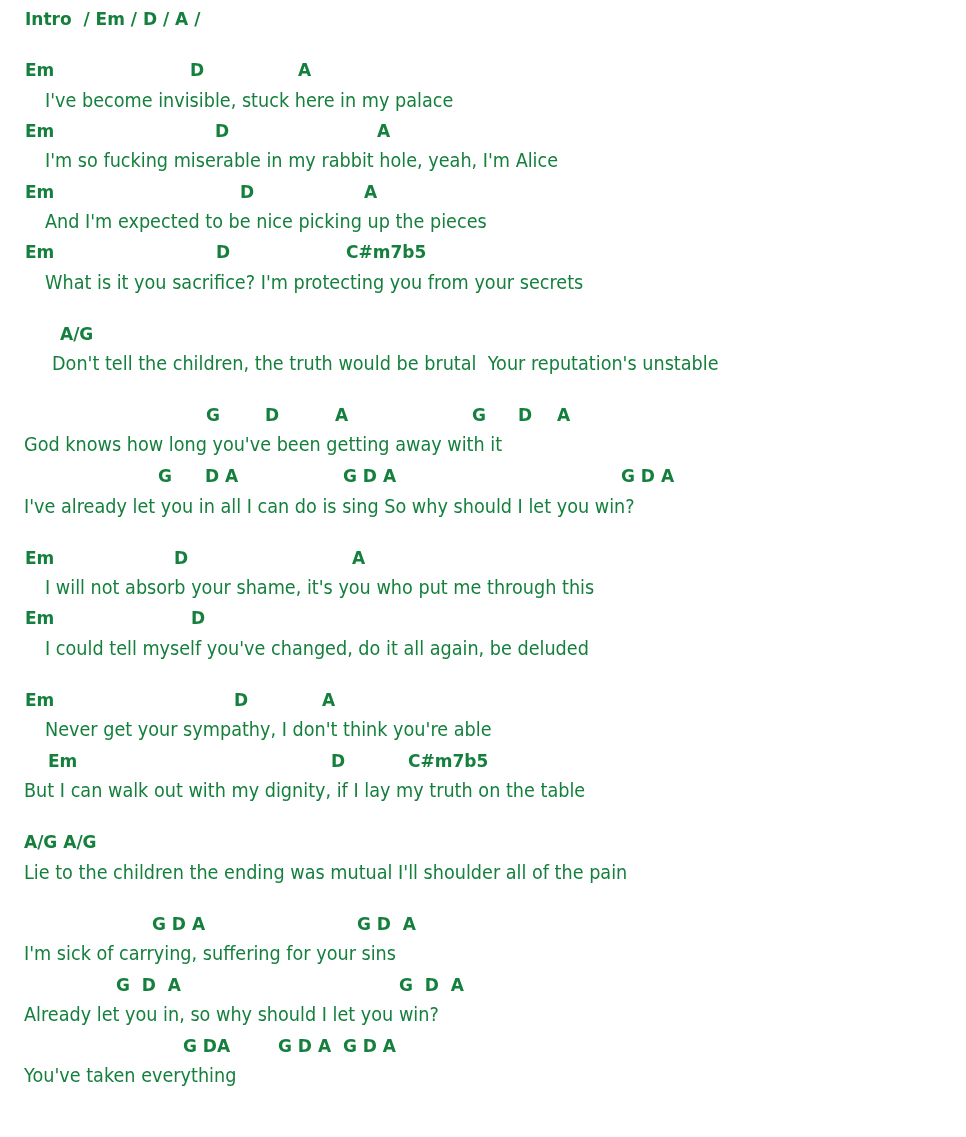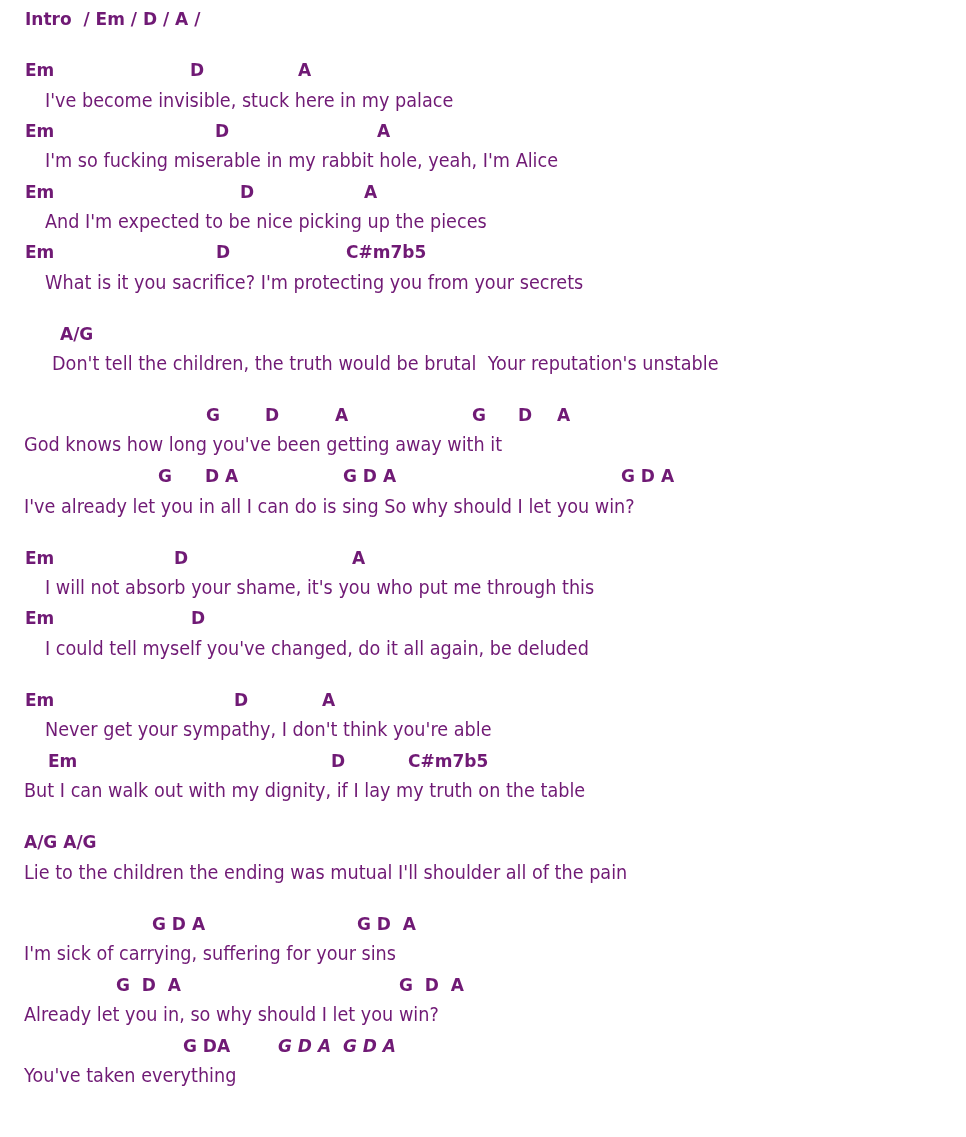--- a/index.html
+++ b/index.html
@@ -6,21 +6,21 @@
       margin: 0;
       padding: 0;
       background: #ffffff;
     }
     #page {
       position: relative;
       width: 878px;
       height: 1137px;
       background: #ffffff;
       overflow: hidden;
-      color: #701a75;
+      color: #15803d;
     }
     .line {
       position: absolute;
       white-space: pre;
       line-height: 1;
     }
     .chord-line {
       font-family: "DejaVu Sans", sans-serif;
       font-weight: bold;
       font-size: 17px;
@@ -65,16 +65,16 @@
       <div class="line chord-line" style="top: 692px; left: 0px; width: 966px; height: 20px;"><span class="chord" style="left: 25px;">Em</span><span class="chord" style="left: 234px;">D</span><span class="chord" style="left: 322px;">A</span></div>
       <div class="line lyric-line" style="top: 720px; left: 45px;">Never get your sympathy, I don't think you're able</div>
       <div class="line chord-line" style="top: 753px; left: 0px; width: 966px; height: 20px;"><span class="chord" style="left: 48px;">Em</span><span class="chord" style="left: 331px;">D</span><span class="chord" style="left: 408px;">C#m7b5</span></div>
       <div class="line lyric-line" style="top: 781px; left: 24px;">But I can walk out with my dignity, if I lay my truth on the table</div>
       <div class="line chord-line" style="top: 834px; left: 0px; width: 966px; height: 20px;"><span class="chord" style="left: 24px;">A/G A/G</span></div>
       <div class="line lyric-line" style="top: 863px; left: 24px;">Lie to the children the ending was mutual I'll shoulder all of the pain</div>
       <div class="line chord-line" style="top: 916px; left: 0px; width: 966px; height: 20px;"><span class="chord" style="left: 152px;">G D A</span><span class="chord" style="left: 357px;">G D  A</span></div>
       <div class="line lyric-line" style="top: 944px; left: 24px;">I'm sick of carrying, suffering for your sins</div>
       <div class="line chord-line" style="top: 977px; left: 0px; width: 966px; height: 20px;"><span class="chord" style="left: 116px;">G  D  A</span><span class="chord" style="left: 399px;">G  D  A</span></div>
       <div class="line lyric-line" style="top: 1005px; left: 24px;">Already let you in, so why should I let you win?</div>
-      <div class="line chord-line" style="top: 1038px; left: 0px; width: 966px; height: 20px;"><span class="chord" style="left: 183px;">G DA</span><span class="chord" style="left: 278px; font-style: italic;">G D A  G D A</span></div>
+      <div class="line chord-line" style="top: 1038px; left: 0px; width: 966px; height: 20px;"><span class="chord" style="left: 183px;">G DA</span><span class="chord" style="left: 278px;">G D A  G D A</span></div>
       <div class="line lyric-line" style="top: 1066px; left: 24px;">You've taken everything</div>
     </div>
 </div>
 
 </body></html>

